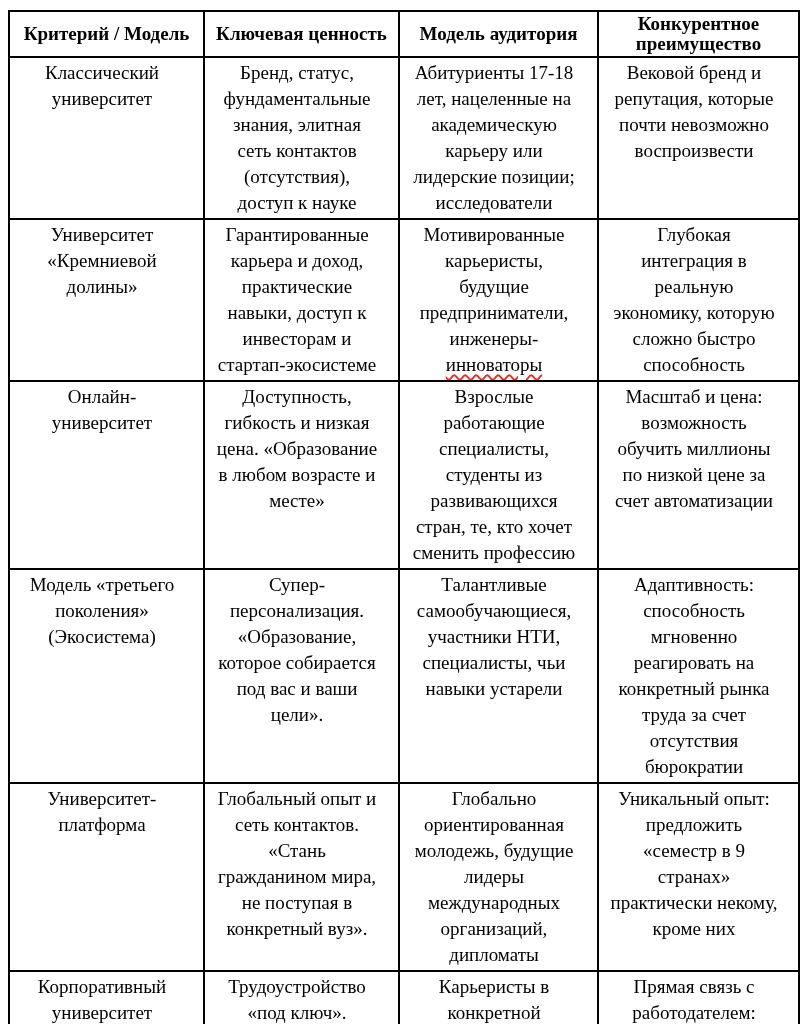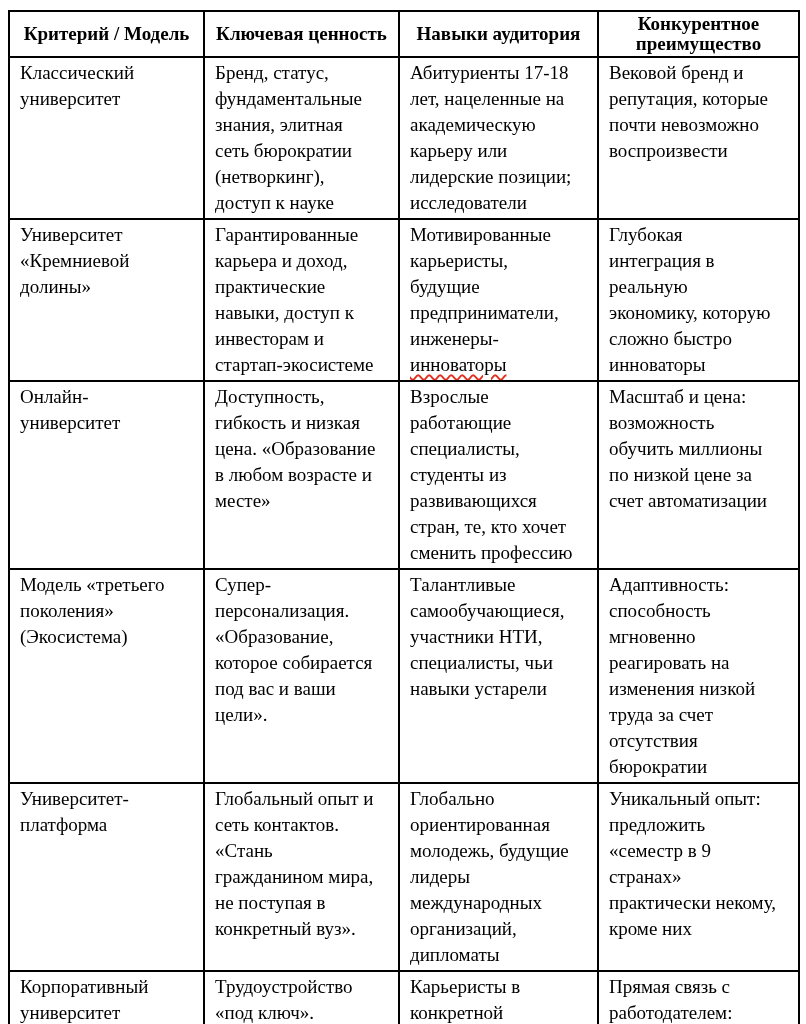--- a/index.html
+++ b/index.html
@@ -37,21 +37,21 @@
   table.doc-table th {
     font-weight: bold;
     text-align: center;
     vertical-align: middle;
     line-height: 20px;
     padding: 2px 0;
     height: 38px;
   }
   table.doc-table td {
     vertical-align: top;
-    text-align: left;
+    text-align: center;
     line-height: 26px;
     padding: 2px 19px 2px 10px;
   }
   tr.r1 { height: 146px; }
   tr.r2 { height: 138px; }
   tr.r3 { height: 159px; margin-top: 40px; }
   tr.r4 { height: 184px; }
   tr.r5 { height: 161px; }
   tr.r6 { height: 178px; }
 
@@ -74,48 +74,48 @@
     <colgroup>
       <col class="c1">
         <col class="c2">
         <col class="c3">
         <col class="c4">
     </colgroup>
     <thead>
       <tr class="r0">
         <th>Критерий / Модель</th>
         <th>Ключевая ценность</th>
-        <th>Навыки аудитория</th>
+        <th>Модель аудитория</th>
         <th>Конкурентное преимущество</th>
       </tr>
     </thead>
     <tbody>
       <tr class="r1">
         <td>Классический университет</td>
-        <td>Бренд, статус, фундаментальные знания, элитная сеть бюрократии (нетворкинг), доступ к науке</td>
+        <td>Бренд, статус, фундаментальные знания, элитная сеть контактов (отсутствия), доступ к науке</td>
         <td>Абитуриенты 17-18 лет, нацеленные на академическую карьеру или лидерские позиции; исследователи</td>
         <td>Вековой бренд и репутация, которые почти невозможно воспроизвести</td>
       </tr>
       <tr class="r2">
         <td>Университет «Кремниевой долины»</td>
         <td>Гарантированные карьера и доход, практические навыки, доступ к инвесторам и стартап-экосистеме</td>
         <td><span>Мотивированные карьеристы, будущие предприниматели, инженеры-</span><span class="squiggle">инноваторы</span></td>
-        <td>Глубокая интеграция в реальную экономику, которую сложно быстро инноваторы</td>
+        <td>Глубокая интеграция в реальную экономику, которую сложно быстро способность</td>
       </tr>
       <tr class="r3">
         <td>Онлайн-университет</td>
         <td>Доступность, гибкость и низкая цена. «Образование в любом возрасте и месте»</td>
         <td>Взрослые работающие специалисты, студенты из развивающихся стран, те, кто хочет сменить профессию</td>
         <td>Масштаб и цена: возможность обучить миллионы по низкой цене за счет автоматизации</td>
       </tr>
       <tr class="r4">
         <td class="justify">Модель «третьего поколения» (Экосистема)</td>
         <td>Супер-персонализация. «Образование, которое собирается под вас и ваши цели».</td>
         <td>Талантливые самообучающиеся, участники НТИ, специалисты, чьи навыки устарели</td>
-        <td>Адаптивность: способность мгновенно реагировать на изменения низкой труда за счет отсутствия бюрократии</td>
+        <td>Адаптивность: способность мгновенно реагировать на конкретный рынка труда за счет отсутствия бюрократии</td>
       </tr>
       <tr class="r5">
         <td>Университет-платформа</td>
         <td>Глобальный опыт и сеть контактов. «Стань гражданином мира, не поступая в конкретный вуз».</td>
         <td>Глобально ориентированная молодежь, будущие лидеры международных организаций, дипломаты</td>
         <td>Уникальный опыт: предложить «семестр в 9 странах» практически некому, кроме них</td>
       </tr>
       <tr class="r6">
         <td>Корпоративный университет</td>
         <td>Трудоустройство «под ключ». Навыки, гарантированно востребованные здесь и сейчас конкретным работодателем</td>

